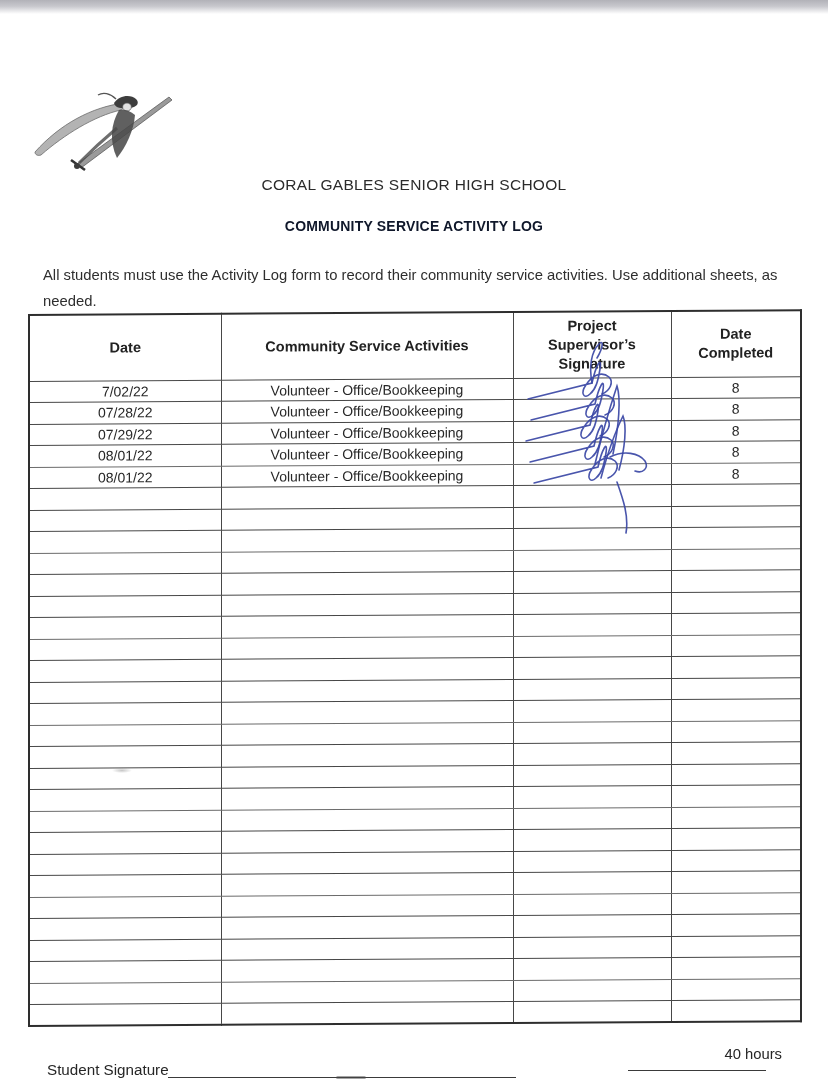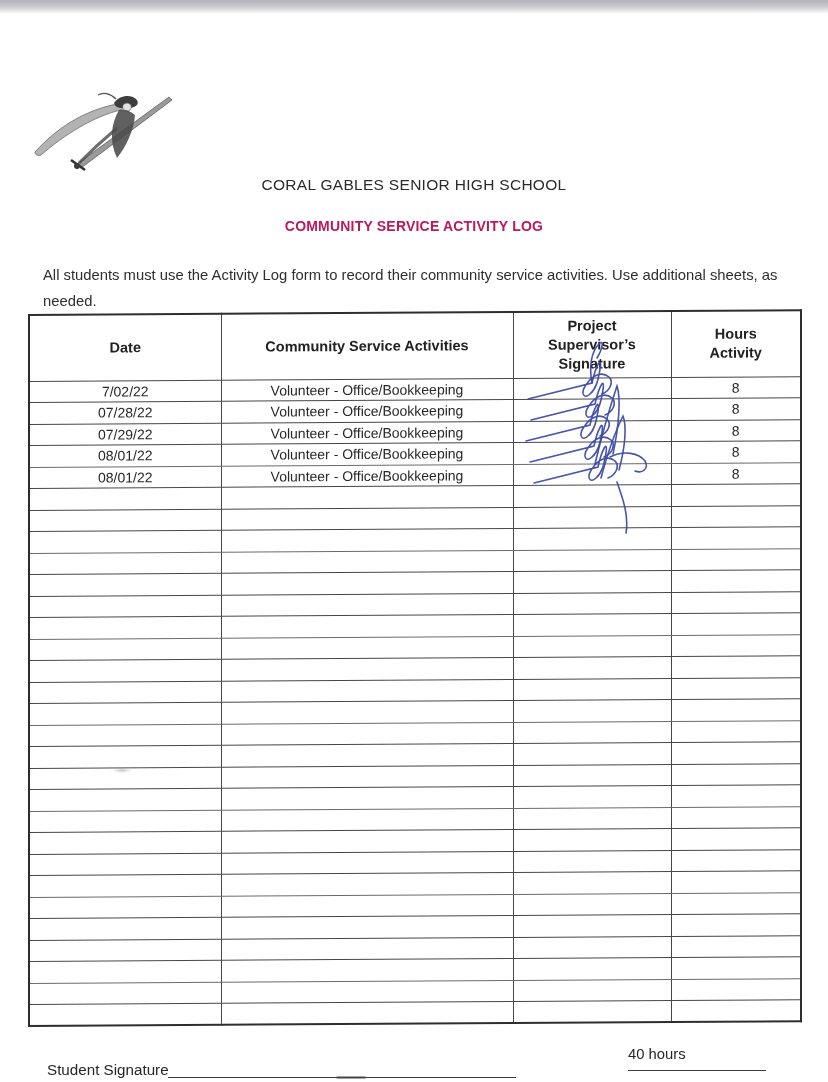--- a/index.html
+++ b/index.html
@@ -16,21 +16,21 @@
     position:absolute;left:0;top:0;width:828px;height:14px;
     background:linear-gradient(#b2b2b8 0%, #c8c8cd 45%, #ffffff 100%);
   }
   .logo{position:absolute;left:30px;top:90px;width:146px;height:84px;}
   .title{
     position:absolute;top:176px;left:0;width:828px;text-align:center;
     font-size:15.5px;letter-spacing:.3px;color:#2b2b2b;
   }
   .subtitle{
     position:absolute;top:218px;left:0;width:828px;text-align:center;
-    font-size:14px;font-weight:bold;letter-spacing:.2px;color:#be185d;
+    font-size:14px;font-weight:bold;letter-spacing:.2px;color:#0f172a;
   }
   .instructions{
     position:absolute;left:35px;top:254px;width:762px;margin:8px;
     font-size:14.8px;line-height:1.78;color:#2e2e2e;
   }
   .table-wrap{
     position:absolute;left:28px;top:314px;width:772px;
     transform:skewY(-0.35deg);transform-origin:0 0;
   }
   table.log{
@@ -49,21 +49,21 @@
     font-size:14px;text-align:center;padding:0;line-height:20px;
     white-space:nowrap;overflow:hidden;color:#282828;
   }
   tbody tr:nth-child(4n) td{border-bottom-color:#6b6b6b;}
   .signature-ink{position:absolute;left:498px;top:332px;width:190px;height:210px;pointer-events:none;}
   .signature-ink path{fill:none;stroke:var(--ink);stroke-width:1.6;stroke-linecap:round;opacity:.92;}
   .smudge{
     position:absolute;left:112px;top:768px;width:20px;height:5px;
     background:radial-gradient(closest-side, rgba(95,95,95,.35), rgba(95,95,95,0));
   }
-  .total-hours{position:absolute;left:628px;top:1046px;width:138px;text-align:left;font-size:14.8px;}
+  .total-hours{position:absolute;left:644px;top:1046px;width:138px;text-align:right;font-size:14.8px;}
   .total-line{position:absolute;left:628px;top:1070px;width:138px;border-bottom:1.6px solid #3a3a3a;}
   .student-sig-label{position:absolute;left:35px;top:1061px;font-size:15.2px;margin-left:12px;}
   .student-line{position:absolute;left:168px;top:1077px;width:348px;border-bottom:1.7px solid #3a3a3a;}
   .student-line .blob{
     position:absolute;left:168px;top:-1px;width:30px;height:3px;background:#4a4a4a;
     border-radius:2px;opacity:.5;
   }
 </style>
 </head>
 <body>
@@ -94,21 +94,21 @@
         <col style="width:192px">
           <col style="width:292px">
           <col style="width:158px">
           <col style="width:130px">
       </colgroup>
       <thead>
         <tr>
           <th>Date</th>
           <th>Community Service Activities</th>
           <th class="sig-col">Project Supervisor’s Signature</th>
-          <th>Hours Activity</th>
+          <th>Date Completed</th>
         </tr>
       </thead>
       <tbody id="log-body">
           <tr>
             <td>7/02/22</td>
             <td>Volunteer - Office/Bookkeeping</td>
             <td></td>
             <td>8</td>
           </tr>
           <tr>

